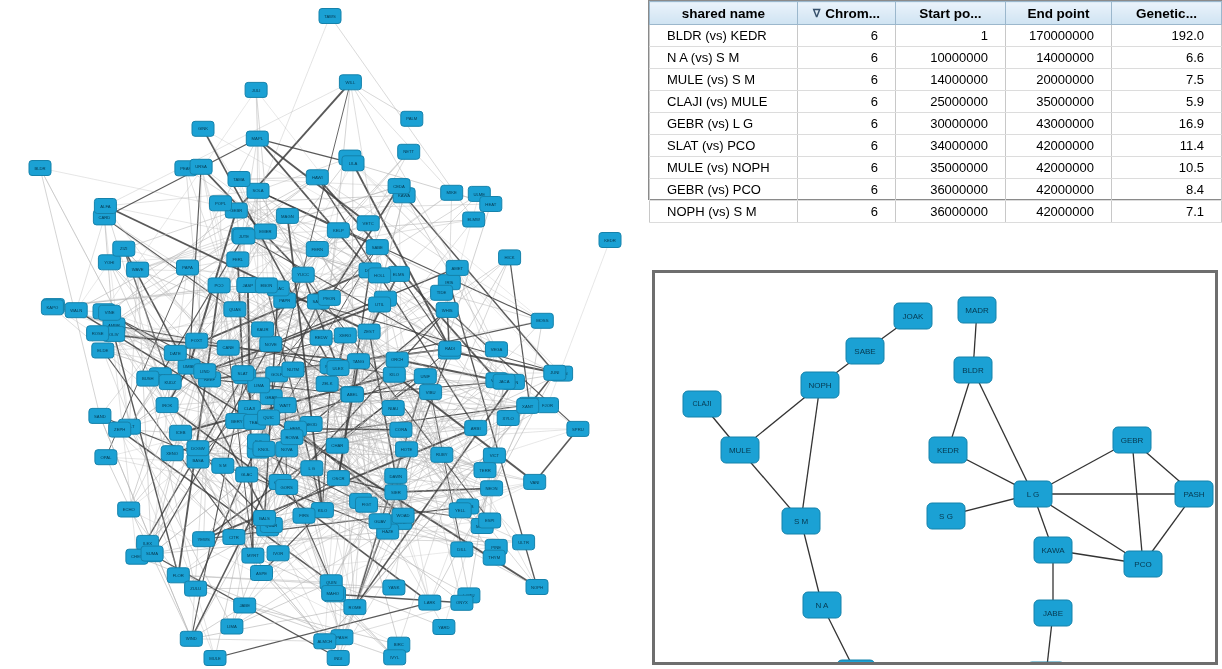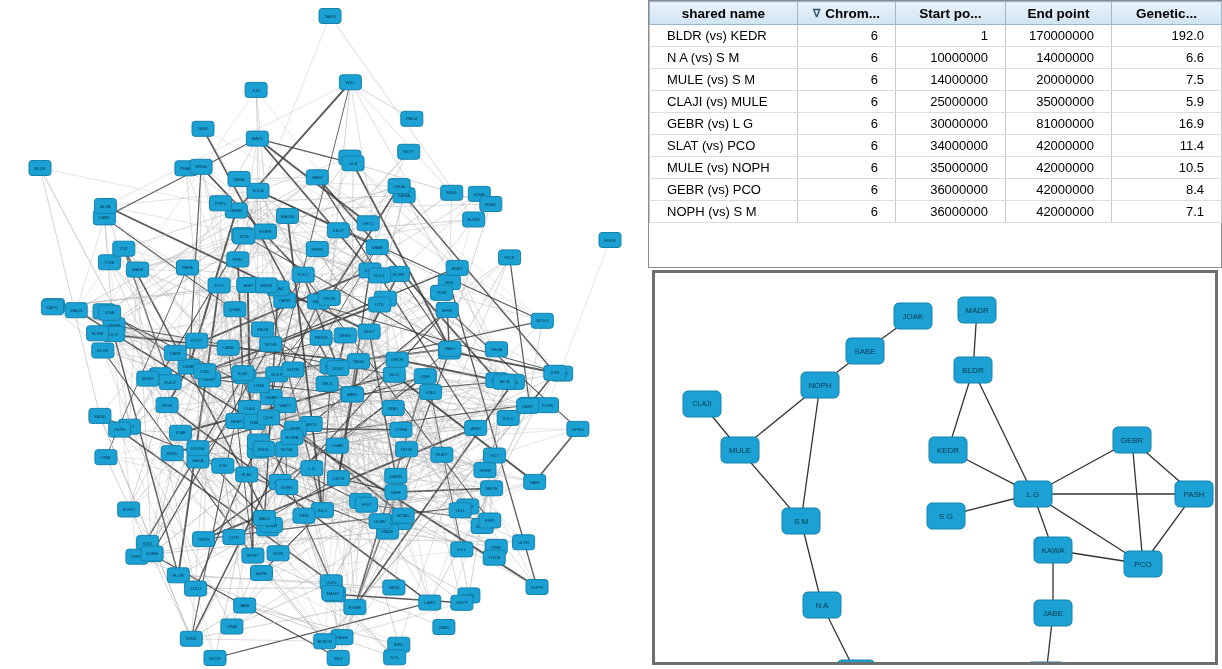--- a/index.html
+++ b/index.html
@@ -11,21 +11,21 @@
   #root{position:absolute;inset:0;}
 
   
   #network-panel{
     position:absolute;left:0;top:0;width:648px;height:669px;background:#ffffff;
   }
   #network-panel svg{display:block;}
 
   
   #table-panel{
-    position:absolute;left:648px;top:0;width:574px;height:268px;
+    position:absolute;left:648px;top:0;width:574px;height:200px;
     background:#ffffff;border:1px solid #8a8a8a;box-sizing:border-box;
   }
   table.cyto{
     border-collapse:collapse;width:100%;table-layout:fixed;
     font-size:13px;color:#000;
   }
   table.cyto th{
     background:linear-gradient(to bottom,#eaf3fb 0%,#cfe3f2 100%);
     border:1px solid #9bb7cc;
     height:22px;font-weight:bold;font-size:13.5px;text-align:center;
@@ -1633,21 +1633,21 @@
             <td class="txt">CLAJI (vs) MULE</td>
             <td class="num">6</td>
             <td class="num">25000000</td>
             <td class="num">35000000</td>
             <td class="num">5.9</td>
           </tr>
           <tr>
             <td class="txt">GEBR (vs) L G</td>
             <td class="num">6</td>
             <td class="num">30000000</td>
-            <td class="num">81000000</td>
+            <td class="num">43000000</td>
             <td class="num">16.9</td>
           </tr>
           <tr>
             <td class="txt">SLAT (vs) PCO</td>
             <td class="num">6</td>
             <td class="num">34000000</td>
             <td class="num">42000000</td>
             <td class="num">11.4</td>
           </tr>
           <tr>

